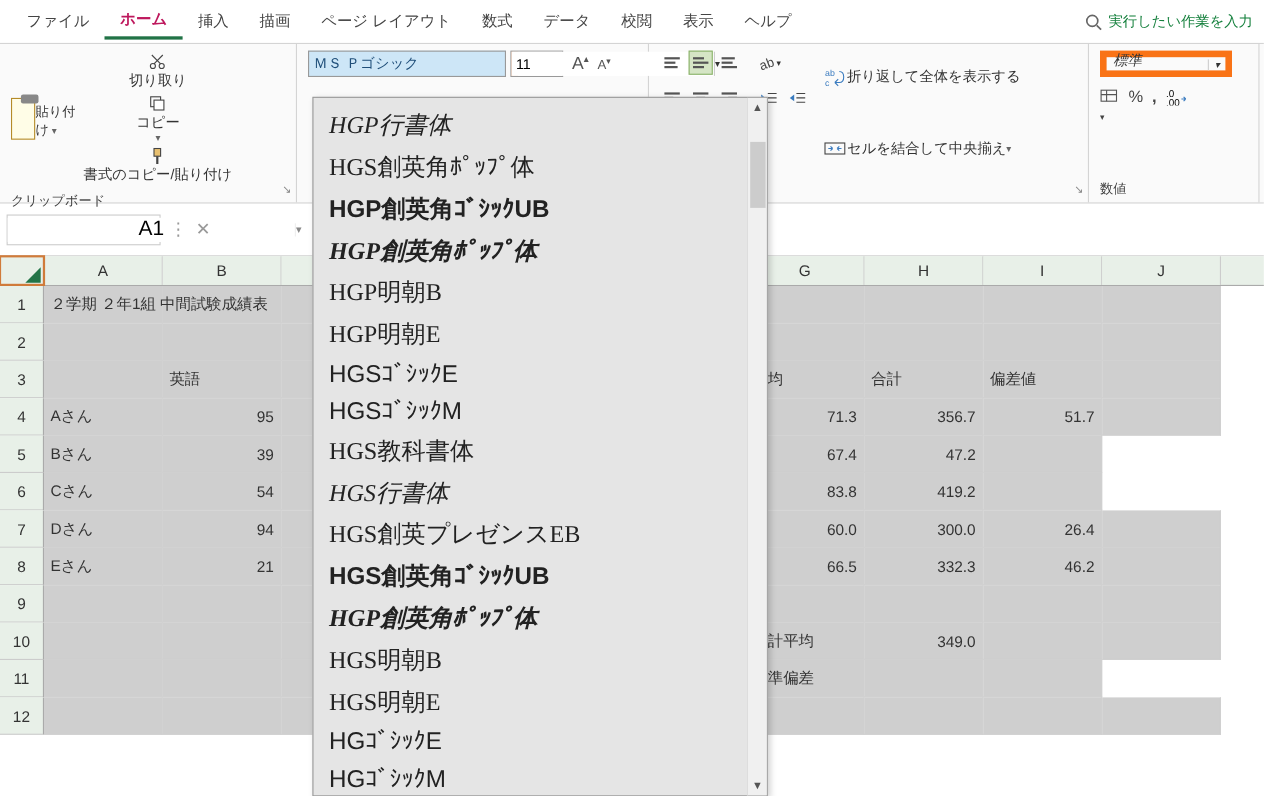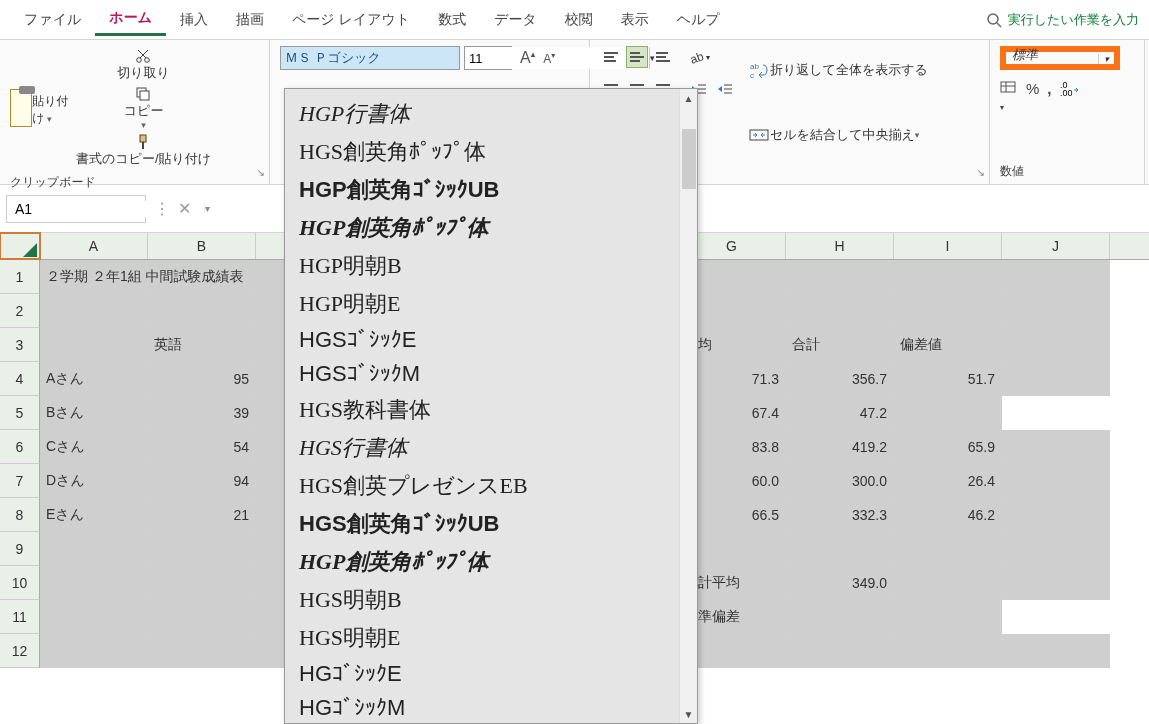--- a/index.html
+++ b/index.html
@@ -54,21 +54,21 @@
 
 .num-col { display: flex; flex-direction: column; gap: 10px; }
 .num-format { width: 120px; height: 24px; border: 6px solid #f97316; display: flex; align-items: flex-end; font-style: italic; }
 .num-format span { flex: 1; padding: 0 6px; }
 .num-format .dd { width: 16px; text-align: center; font-size: 9px; border-left: 1px solid #ccc; }
 .num-btns { display: flex; gap: 8px; font-size: 15px; color: #444; }
 
 
 .fbar { display: flex; align-items: center; height: 48px; border-bottom: 1px solid #d4d4d4; padding: 0 6px; gap: 8px; }
 .name-box { width: 140px; height: 28px; border: 1px solid #ccc; display: flex; align-items: center; }
-.name-box input { flex: 1; border: none; padding: 0 8px; font-size: 14px; outline: none; }
+.name-box input { flex: 1; border: none; padding: 0 8px; font-size: 19px; outline: none; text-align: center; }
 .name-box .dd { width: 18px; text-align: center; color: #888; font-size: 10px; border-left: 1px solid #eee; }
 .fx-btns { display: flex; gap: 10px; color: #999; font-size: 16px; }
 .fx-btns .vdots { letter-spacing: -2px; }
 
 
 .grid { position: relative; }
 .col-headers { display: flex; background: #e8f0e8; border-bottom: 1px solid #aaa; }
 .corner { width: 40px; height: 26px; border-right: 1px solid #aaa; position: relative; background: #e8f0e8; }
 .corner::after { content: ""; position: absolute; right: 2px; bottom: 2px; border-left: 14px solid transparent; border-bottom: 14px solid #227447; }
 .corner.sel { outline: 2px solid #d07b3a; outline-offset: -1px; }
@@ -390,21 +390,20 @@
         <div class="cell cI right">47.2</div>
         <div class="cell cJ"></div>
       </div>
       <div class="row">
         <div class="rh">6</div>
         <div class="cell cA">Cさん</div>
         <div class="cell cB right">54</div>
         <div class="cell gap right">95</div>
         <div class="cell cG right">83.8</div>
         <div class="cell cH right">419.2</div>
-        <div class="cell cI right">65.9</div>
         <div class="cell cJ"></div>
       </div>
       <div class="row">
         <div class="rh">7</div>
         <div class="cell cA">Dさん</div>
         <div class="cell cB right">94</div>
         <div class="cell gap right">50</div>
         <div class="cell cG right">60.0</div>
         <div class="cell cH right">300.0</div>
         <div class="cell cI right">26.4</div>

